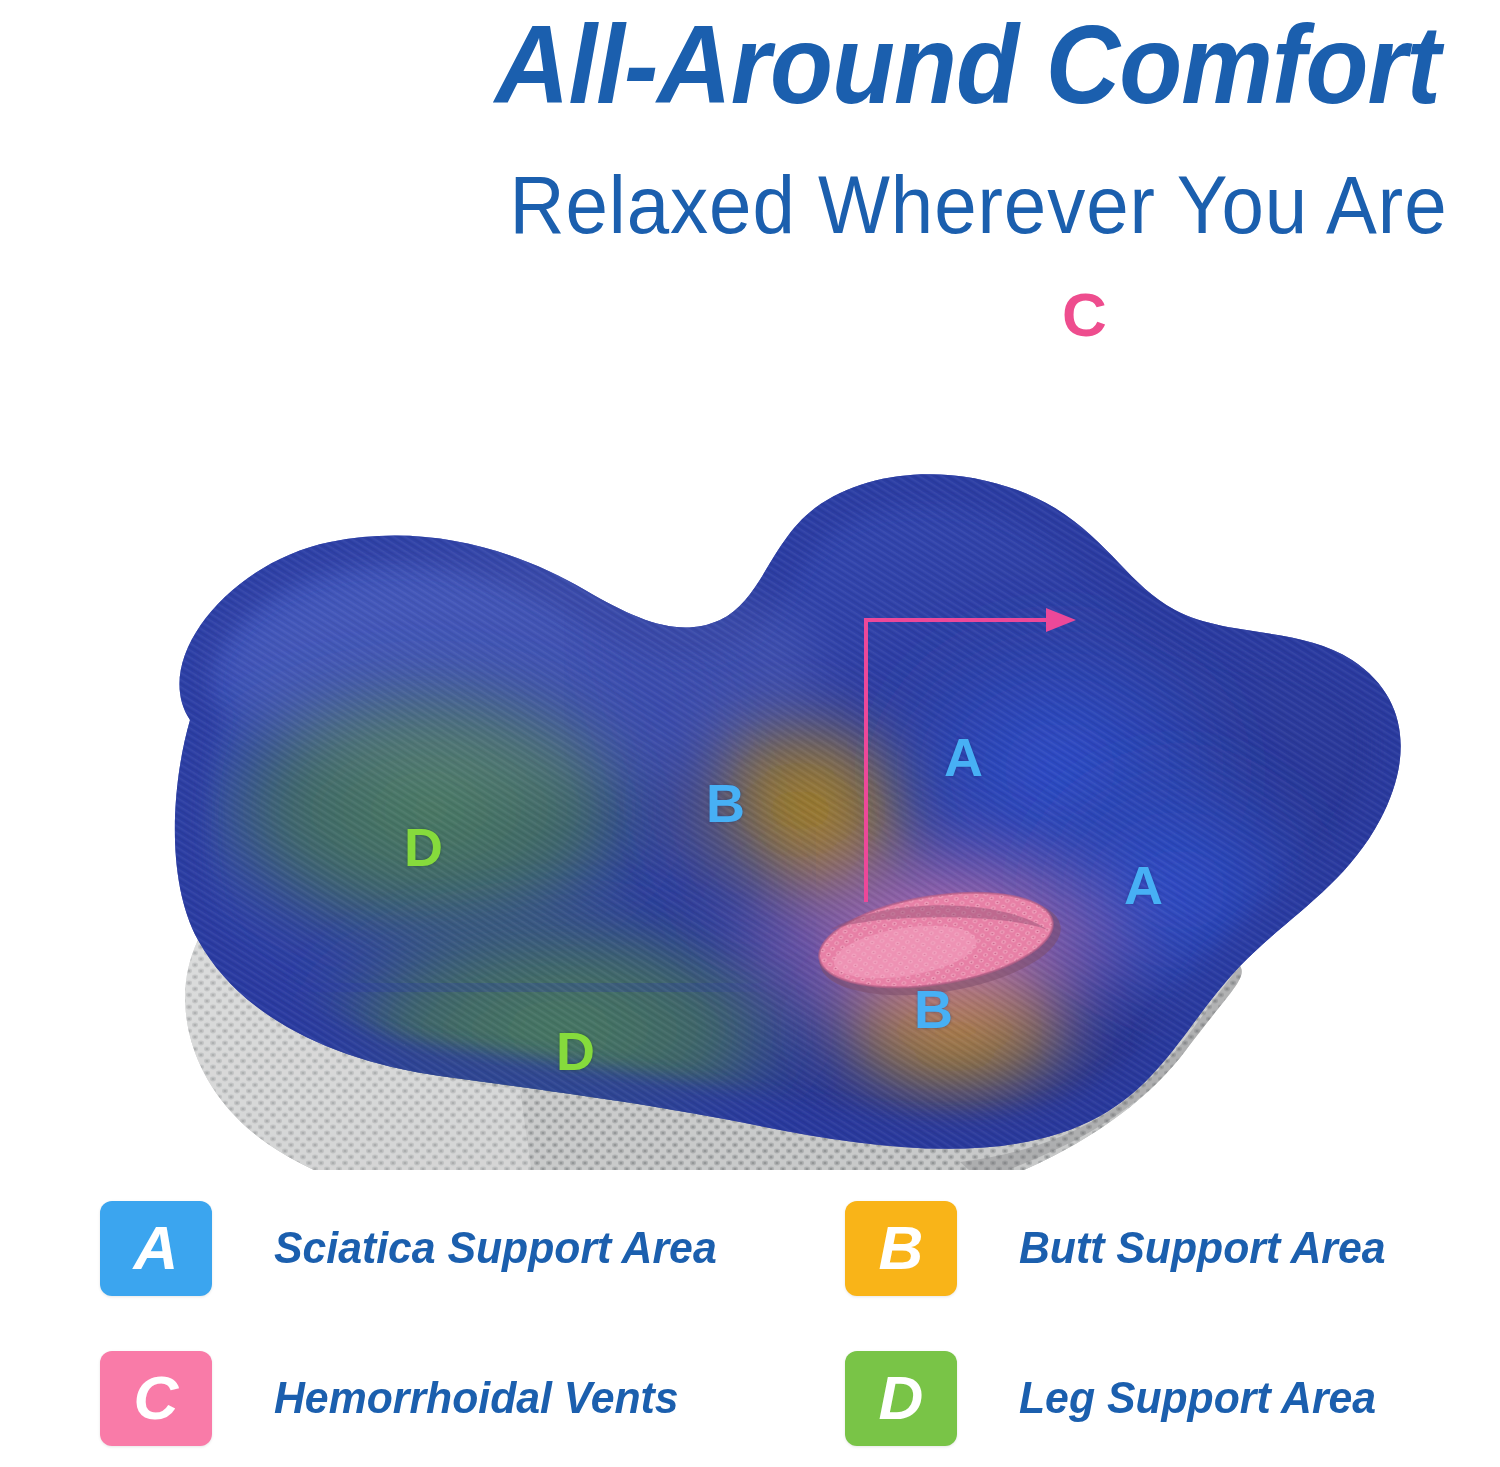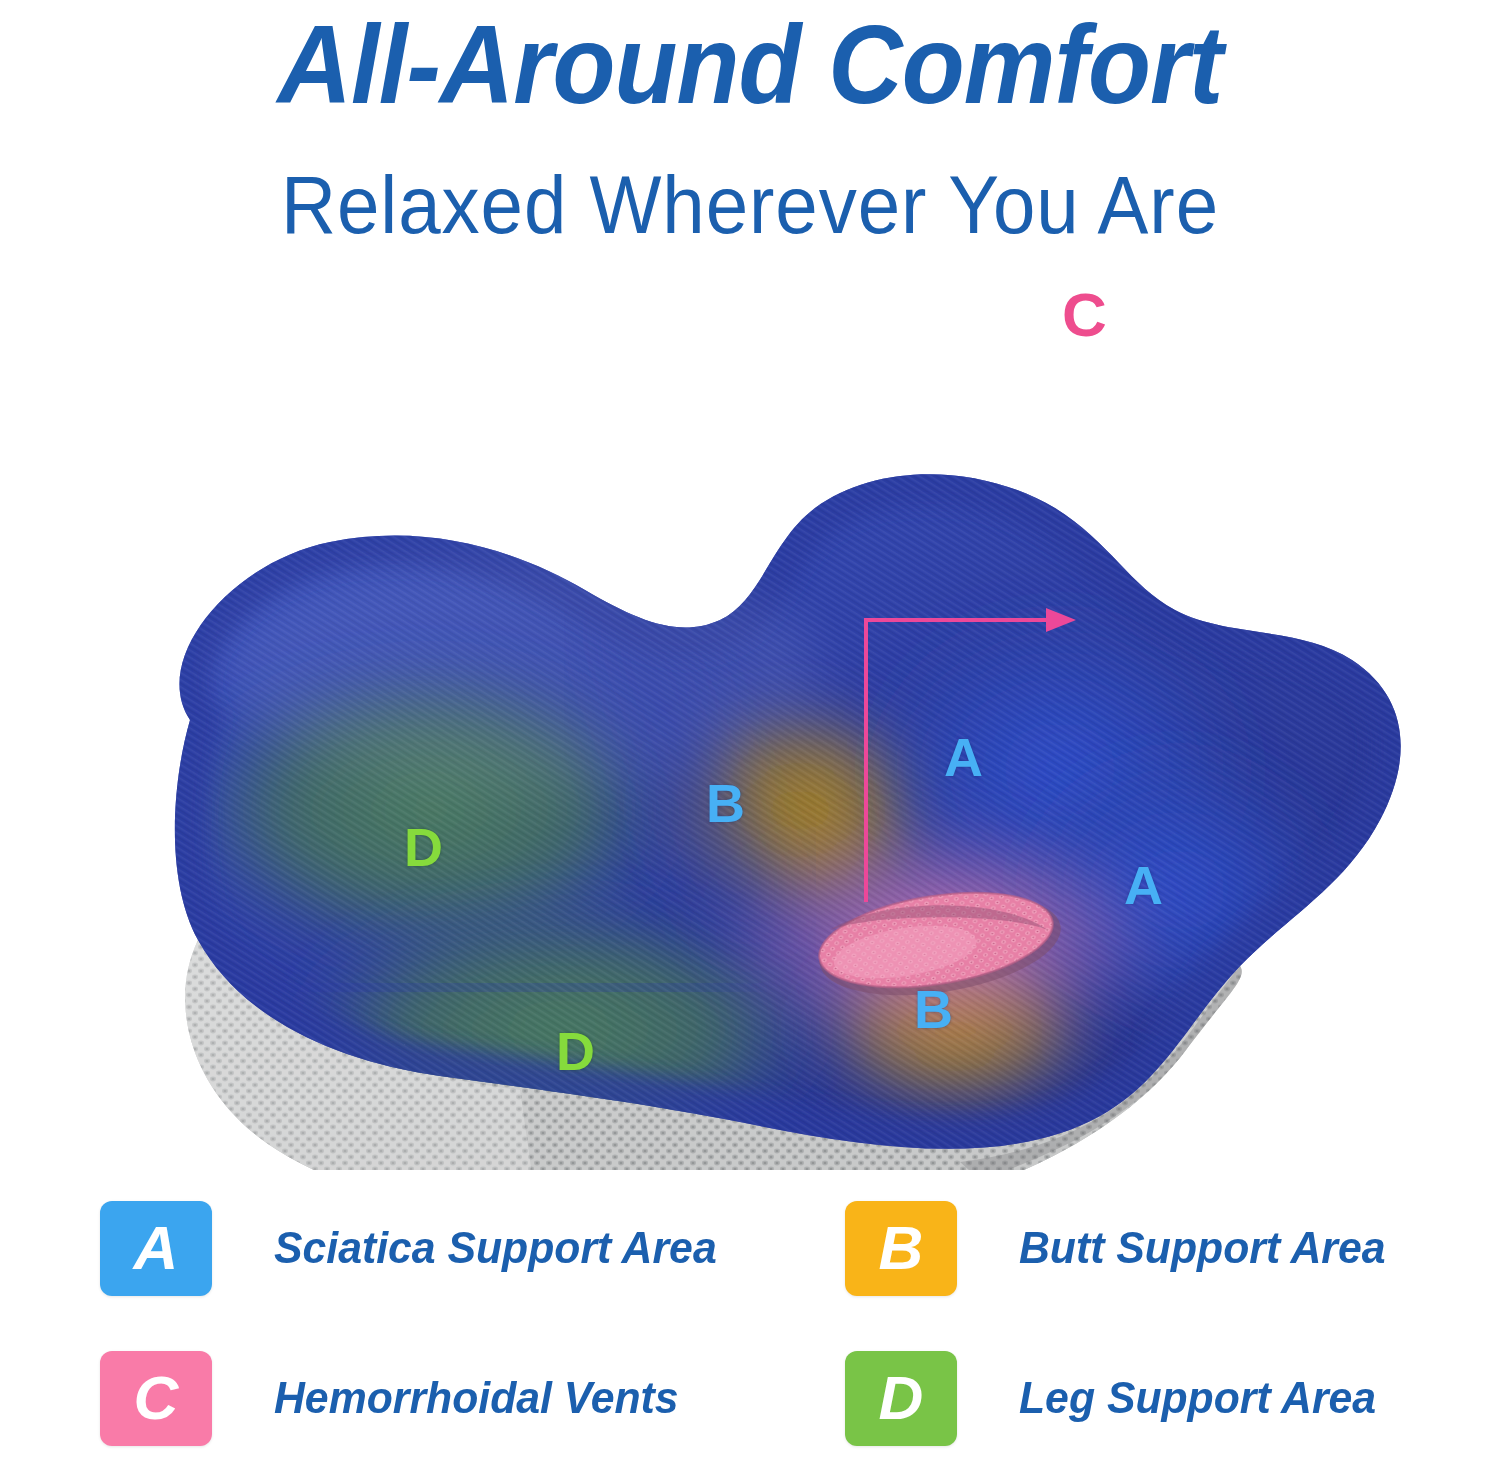--- a/index.html
+++ b/index.html
@@ -14,21 +14,21 @@
     overflow: hidden;
     font-family: "Liberation Sans", sans-serif;
     -webkit-font-smoothing: antialiased;
   }
 
   
   .headings {
     position: absolute;
     left: 0; top: 0;
     width: 1500px;
-    text-align: center;
+    text-align: right;
   }
   .title {
     font-family: "Liberation Sans", sans-serif;
     font-weight: bold;
     font-style: italic;
     font-size: 112px;
     line-height: 118px;
     color: #1B5FAE;
     letter-spacing: -1px;
     transform: scaleX(0.92);

